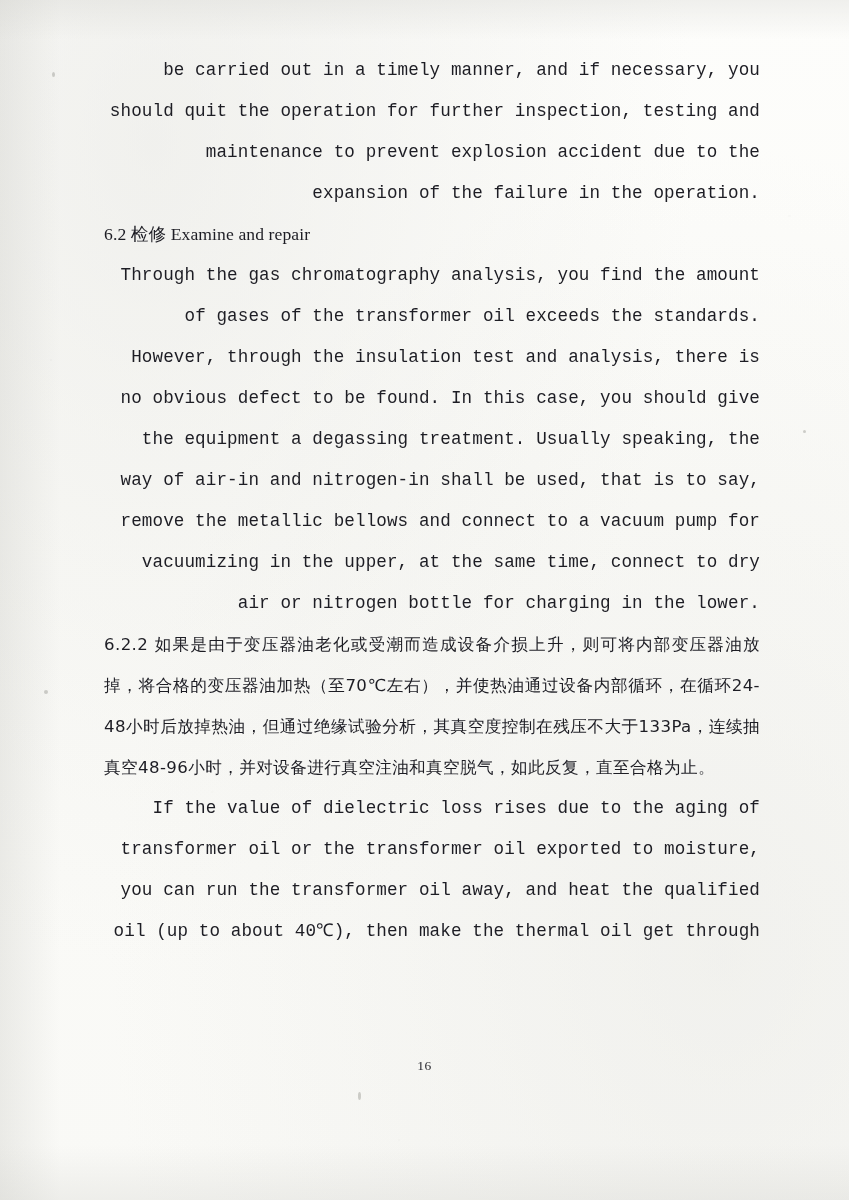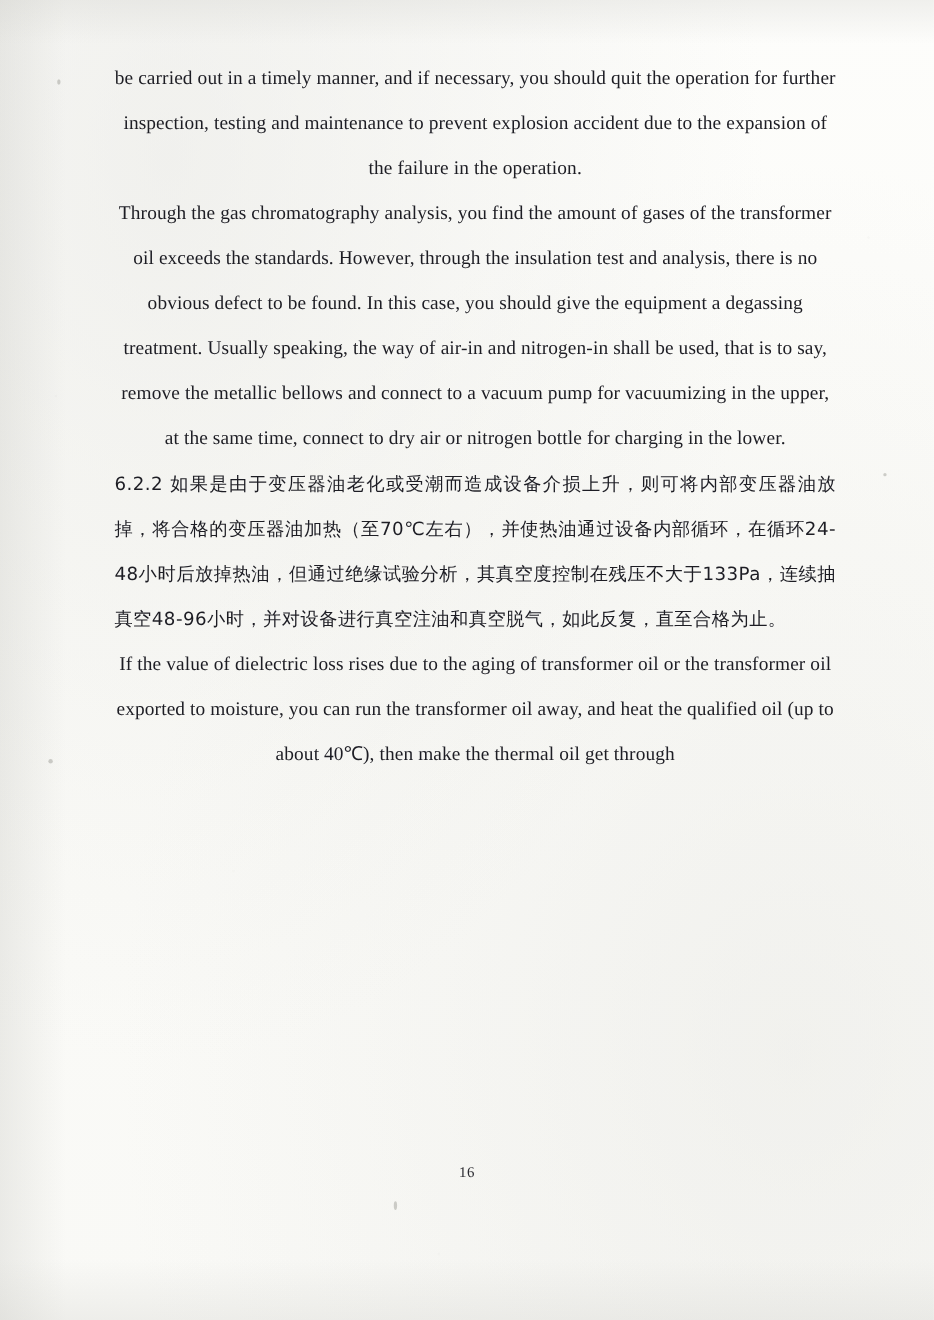--- a/index.html
+++ b/index.html
@@ -43,22 +43,22 @@
   p {
     margin: 0;
     font-size: 17.6px;
     line-height: 41px;
     text-align: justify;
     text-justify: inter-character;
     letter-spacing: 0.1px;
     color: #1d1d24;
   }
   p.en {
-    font-family: Liberation Serif, serif;
-    text-align: center;
+    font-family: Liberation Mono, monospace;
+    text-align: right;
   }
   p.zh {
     font-family: "DejaVu Sans", sans-serif;
     font-size: 16.6px;
     line-height: 41px;
     text-align: justify;
     letter-spacing: 0.4px;
   }
   p.heading {
     font-family: "Liberation Serif", serif;
@@ -111,19 +111,20 @@
   <div class="edge-shade-bottom"></div>
   <div class="scan-noise"></div>
 
   <div class="speck" style="left:52px;top:72px;width:3px;height:5px;"></div>
   <div class="speck" style="left:44px;top:690px;width:4px;height:4px;"></div>
   <div class="speck" style="left:803px;top:430px;width:3px;height:3px;"></div>
   <div class="speck" style="left:358px;top:1092px;width:3px;height:8px;"></div>
 
   <div class="content">
     <p class="en blk">be carried out in a timely manner, and if necessary, you should quit the operation for further inspection, testing and maintenance to prevent explosion accident due to the expansion of the failure in the operation.</p>
+    <p class="heading blk">6.2  检修  Examine and repair</p>
     <p class="en blk">Through the gas chromatography analysis, you find the amount of gases of the transformer oil exceeds the standards. However, through the insulation test and analysis, there is no obvious defect to be found. In this case, you should give the equipment a degassing treatment. Usually speaking, the way of air-in and nitrogen-in shall be used, that is to say, remove the metallic bellows and connect to a vacuum pump for vacuumizing in the upper, at the same time, connect to dry air or nitrogen bottle for charging in the lower.</p>
     <p class="zh blk">6.2.2  如果是由于变压器油老化或受潮而造成设备介损上升，则可将内部变压器油放掉，将合格的变压器油加热（至70℃左右），并使热油通过设备内部循环，在循环24-48小时后放掉热油，但通过绝缘试验分析，其真空度控制在残压不大于133Pa，连续抽真空48-96小时，并对设备进行真空注油和真空脱气，如此反复，直至合格为止。</p>
     <p class="en blk">If the value of dielectric loss rises due to the aging of transformer oil or the transformer oil exported to moisture, you can run the transformer oil away, and heat the qualified oil (up to about 40℃), then make the thermal oil get through</p>
   </div>
 
   <div class="page-number">16</div>
 </div>
 
 </body></html>

